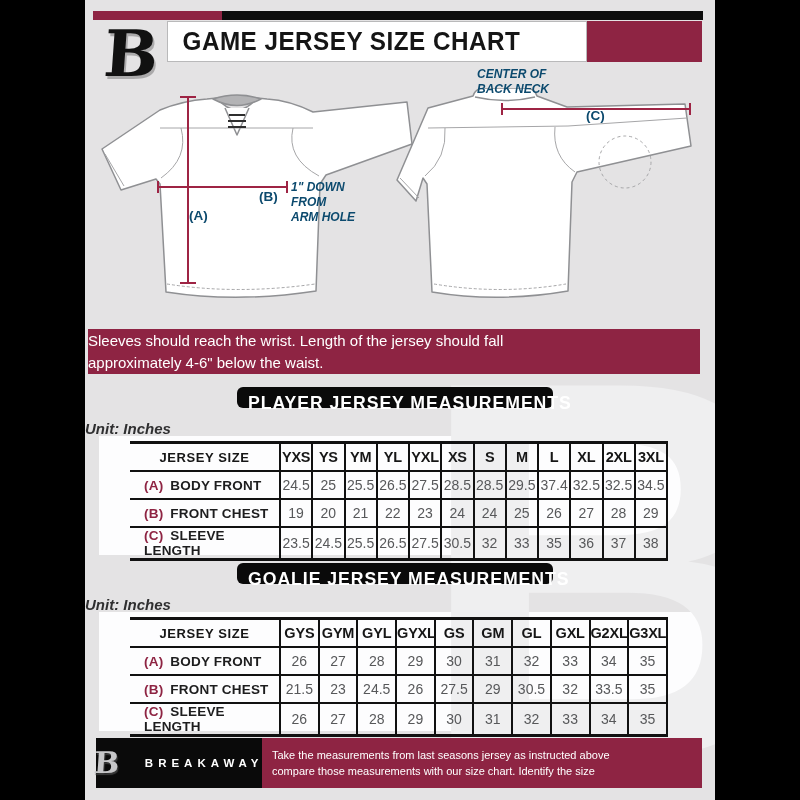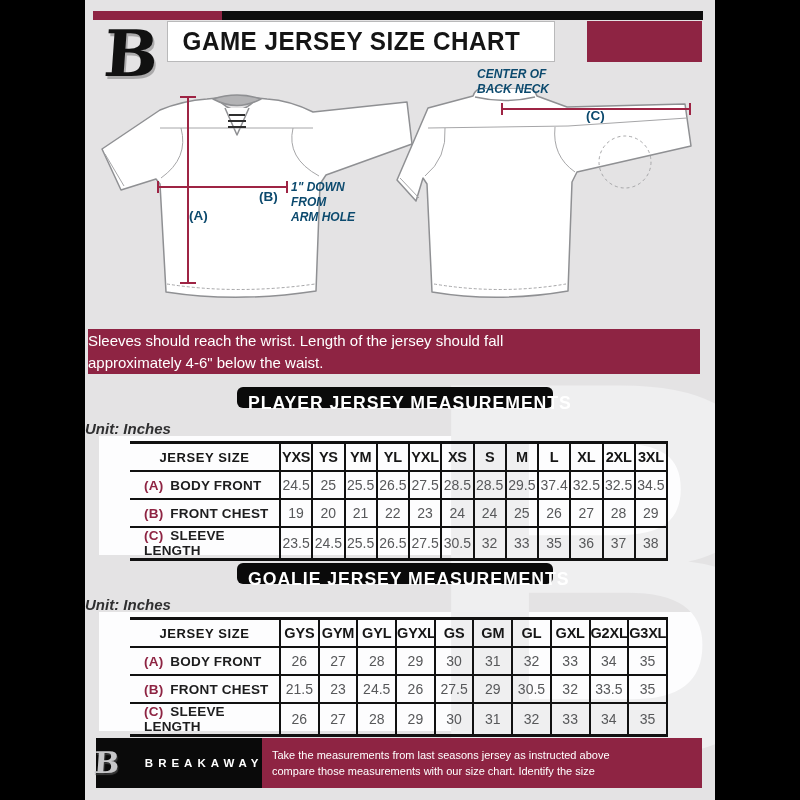--- a/index.html
+++ b/index.html
@@ -4,21 +4,21 @@
 <style>
   html,body{margin:0;padding:0;}
   body{width:800px;height:800px;background:#000;position:relative;overflow:hidden;
        font-family:"Liberation Sans", sans-serif;}
   .content{position:absolute;left:85px;top:0;width:630px;height:800px;background:#e4e3e4;overflow:hidden;}
   .abs{position:absolute;}
 
   
   .topbar-maroon{left:8px;top:11px;width:129px;height:9px;background:#8e2443;}
   .topbar-black{left:137px;top:11px;width:481px;height:9px;background:#0d0d0d;}
-  .title-box{left:82px;top:21px;width:388px;height:41px;background:#fff;border:1px solid #b9b9ba;box-sizing:border-box;z-index:4;}
+  .title-box{left:82px;top:21px;width:420px;height:41px;background:#fff;border:1px solid #b9b9ba;box-sizing:border-box;z-index:4;}
   .title-box span{display:block;padding-left:15px;line-height:38px;font-size:25px;font-weight:bold;color:#151515;letter-spacing:.5px;transform:scaleX(.97);transform-origin:left center;white-space:nowrap;}
   .title-maroon{left:502px;top:21px;width:115px;height:41px;background:#8e2443;z-index:3;}
   .logo-b{left:8px;top:16px;width:76px;height:80px;z-index:5;font-family:"DejaVu Serif", serif;font-weight:bold;font-size:64px;color:#111;line-height:76px;text-align:center;transform:skewX(-4deg);text-shadow:2px 3px 0 rgba(0,0,0,.25);}
 
   
   .diagram-svg{left:0;top:88px;z-index:2;}
   .mlabel{color:#0c4a6e;z-index:3;}
   .mkey{font-size:13.5px;font-weight:800;}
   .mdesc{font-size:12px;font-weight:600;font-style:italic;line-height:15px;}
 

